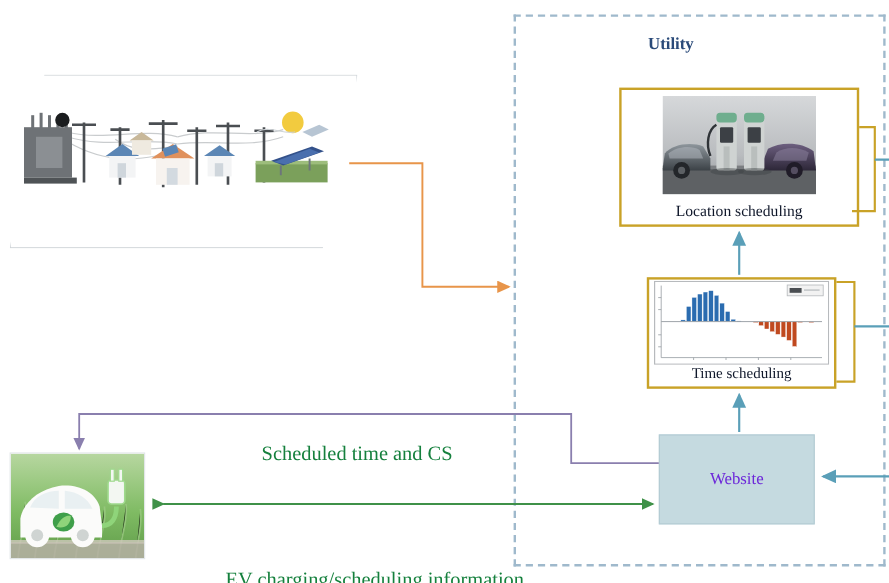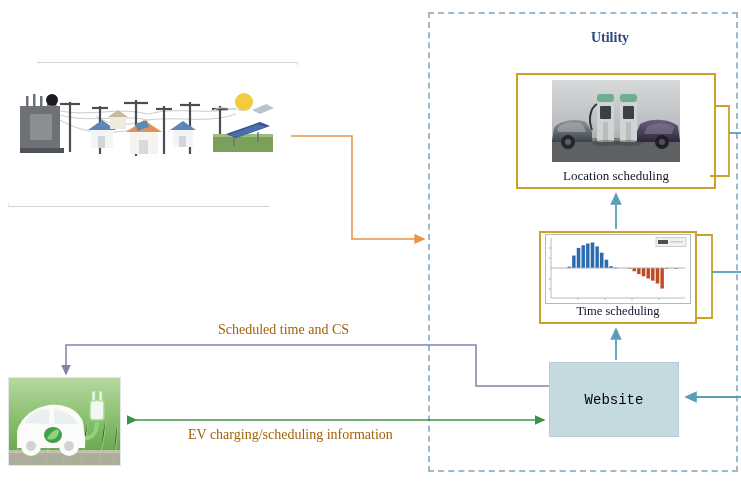--- a/index.html
+++ b/index.html
@@ -22,50 +22,50 @@
     position:absolute;left:30px;top:112px;width:230px;text-align:center;
     font-size:13px;color:#2a4a79;letter-spacing:.1px;white-space:nowrap;
   }
 
   
   #utility-region{
     position:absolute;left:428px;top:12px;width:310px;height:460px;
     border:2px dashed #9fb9cc;box-sizing:border-box;background:transparent;
   }
   #utility-title{
-    position:absolute;left:540px;top:30px;width:140px;text-align:center;
+    position:absolute;left:540px;top:30px;width:140px;text-align:left;
     font-size:14px;color:#2a4a79;font-weight:bold;font-family:Liberation Serif, serif;
   }
 
   
   .gold-box{position:absolute;border:2px solid #c9a227;background:#ffffff;box-sizing:border-box;}
   #location-box{left:516px;top:73px;width:200px;height:116px;}
   #time-box{left:539px;top:231px;width:158px;height:93px;}
   .box-caption{
     position:absolute;left:0;right:0;bottom:3px;text-align:center;
     font-size:12.5px;color:#0f172a;white-space:nowrap;
   }
   #location-box .box-caption{font-size:13px;}
   #time-box .box-caption{font-size:12.5px;}
 
   
   #website-box{
     position:absolute;left:549px;top:362px;width:130px;height:75px;
     background:#c5dae0;border:1px solid #b4ccd4;box-sizing:border-box;
     display:flex;align-items:center;justify-content:center;
   }
-  #website-label{font-size:14px;color:#000000;font-family:Liberation Mono, monospace;}
+  #website-label{font-size:14px;color:#6d28d9;}
 
   
   .photo{position:absolute;overflow:hidden;}
   #location-photo{left:552px;top:80px;width:128px;height:82px;}
   #ev-photo{left:8px;top:377px;width:113px;height:89px;border:1px solid #e2e6e8;box-sizing:border-box;}
 
   
-  .edge-label{position:absolute;font-size:14px;color:#a16207;white-space:nowrap;}
+  .edge-label{position:absolute;font-size:17px;color:#15803d;white-space:nowrap;margin-top:46px;}
   #label-sched{left:218px;top:322px;}
   #label-evinfo{left:188px;top:427px;}
 
   
   #chart-svg{position:absolute;left:545px;top:234px;width:146px;height:70px;}
 </style>
 </head>
 <body>
 
 <div class="stage">

